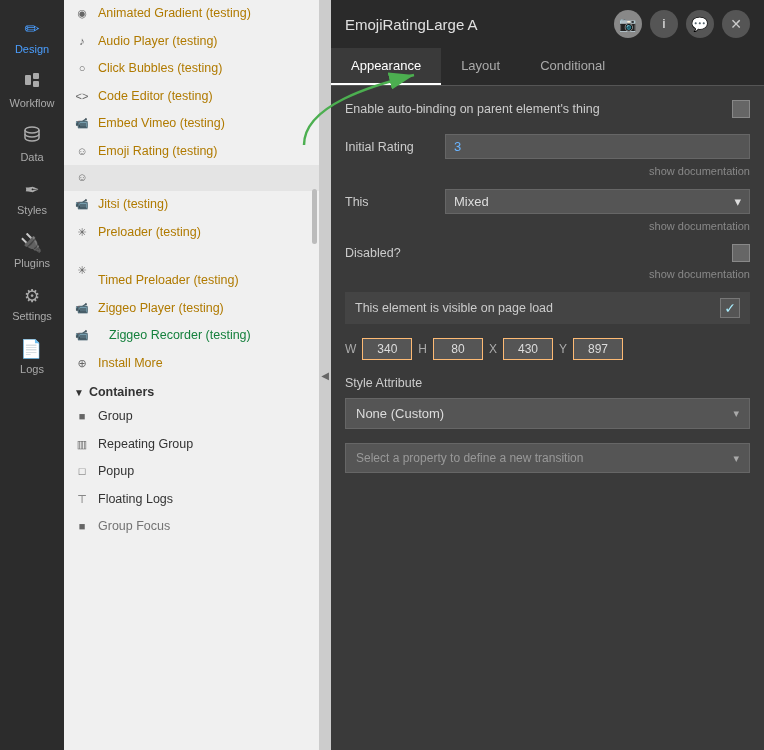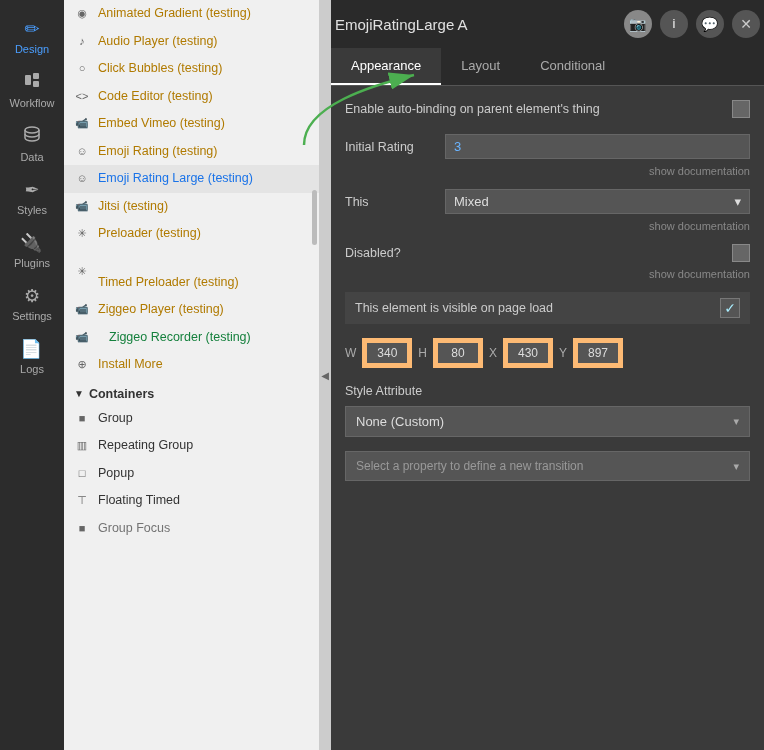--- a/index.html
+++ b/index.html
@@ -92,21 +92,21 @@
     .properties-panel {
       flex: 1;
       background: #3a3a3a;
       height: 750px;
       overflow-y: auto;
       color: #ddd;
     }
 
     .panel-header {
       background: #2a2a2a;
-      padding: 10px 4px;
+      padding: 10px 14px;
       display: flex;
       align-items: center;
       justify-content: space-between;
     }
     .panel-title {
       font-size: 15px;
       font-weight: 500;
       color: #e0e0e0;
     }
     .panel-header-icons {
@@ -255,21 +255,21 @@
       align-items: center;
       gap: 6px;
       margin-bottom: 16px;
     }
     .dim-label {
       font-size: 12px;
       color: #aaa;
     }
     .dim-input {
       background: #555;
-      border: 5px solid #fdba74;
+      border: 1px solid #fdba74;
       color: #ddd;
       padding: 3px 6px;
       font-size: 12px;
       width: 50px;
       text-align: center;
       outline: none;
     }
 
     .style-attr-label {
       font-size: 12.5px;
@@ -372,21 +372,20 @@
       <div class="plugin-list-item">
         <span class="item-icon">📹</span>
         <a href="#" style="color:#b07a00;">Embed Vimeo (testing)</a>
       </div>
       <div class="plugin-list-item">
         <span class="item-icon">☺</span>
         <a href="#" style="color:#b07a00;">Emoji Rating (testing)</a>
       </div>
       <div class="plugin-list-item" style="background:#e4e4e4;">
         <span class="item-icon">☺</span>
-        <a href="#" style="color:#1a73e8; font-weight:500;">Emoji Rating Large (testing)</a>
       </div>
       <div class="plugin-list-item">
         <span class="item-icon">📹</span>
         <a href="#" style="color:#b07a00;">Jitsi (testing)</a>
       </div>
       <div class="plugin-list-item">
         <span class="item-icon">✳</span>
         <a href="#" style="color:#b07a00;">Preloader (testing)</a>
       </div>
       <div class="plugin-list-item">
@@ -418,21 +417,21 @@
       <div class="plugin-list-item">
         <span class="item-icon">▥</span>
         <span style="color:#333;">Repeating Group</span>
       </div>
       <div class="plugin-list-item">
         <span class="item-icon">□</span>
         <span style="color:#333;">Popup</span>
       </div>
       <div class="plugin-list-item">
         <span class="item-icon">⊤</span>
-        <span style="color:#333;">Floating Timed</span>
+        <span style="color:#333;">Floating Logs</span>
       </div>
       <div class="plugin-list-item">
         <span class="item-icon">■</span>
         <span style="color:#737373;">Group Focus</span>
       </div>
 
       <div style="position:absolute; right:2px; top:35%; width:5px; height:55px; background:#bbb; border-radius:3px;"></div>
     </div>
   </div>
 

